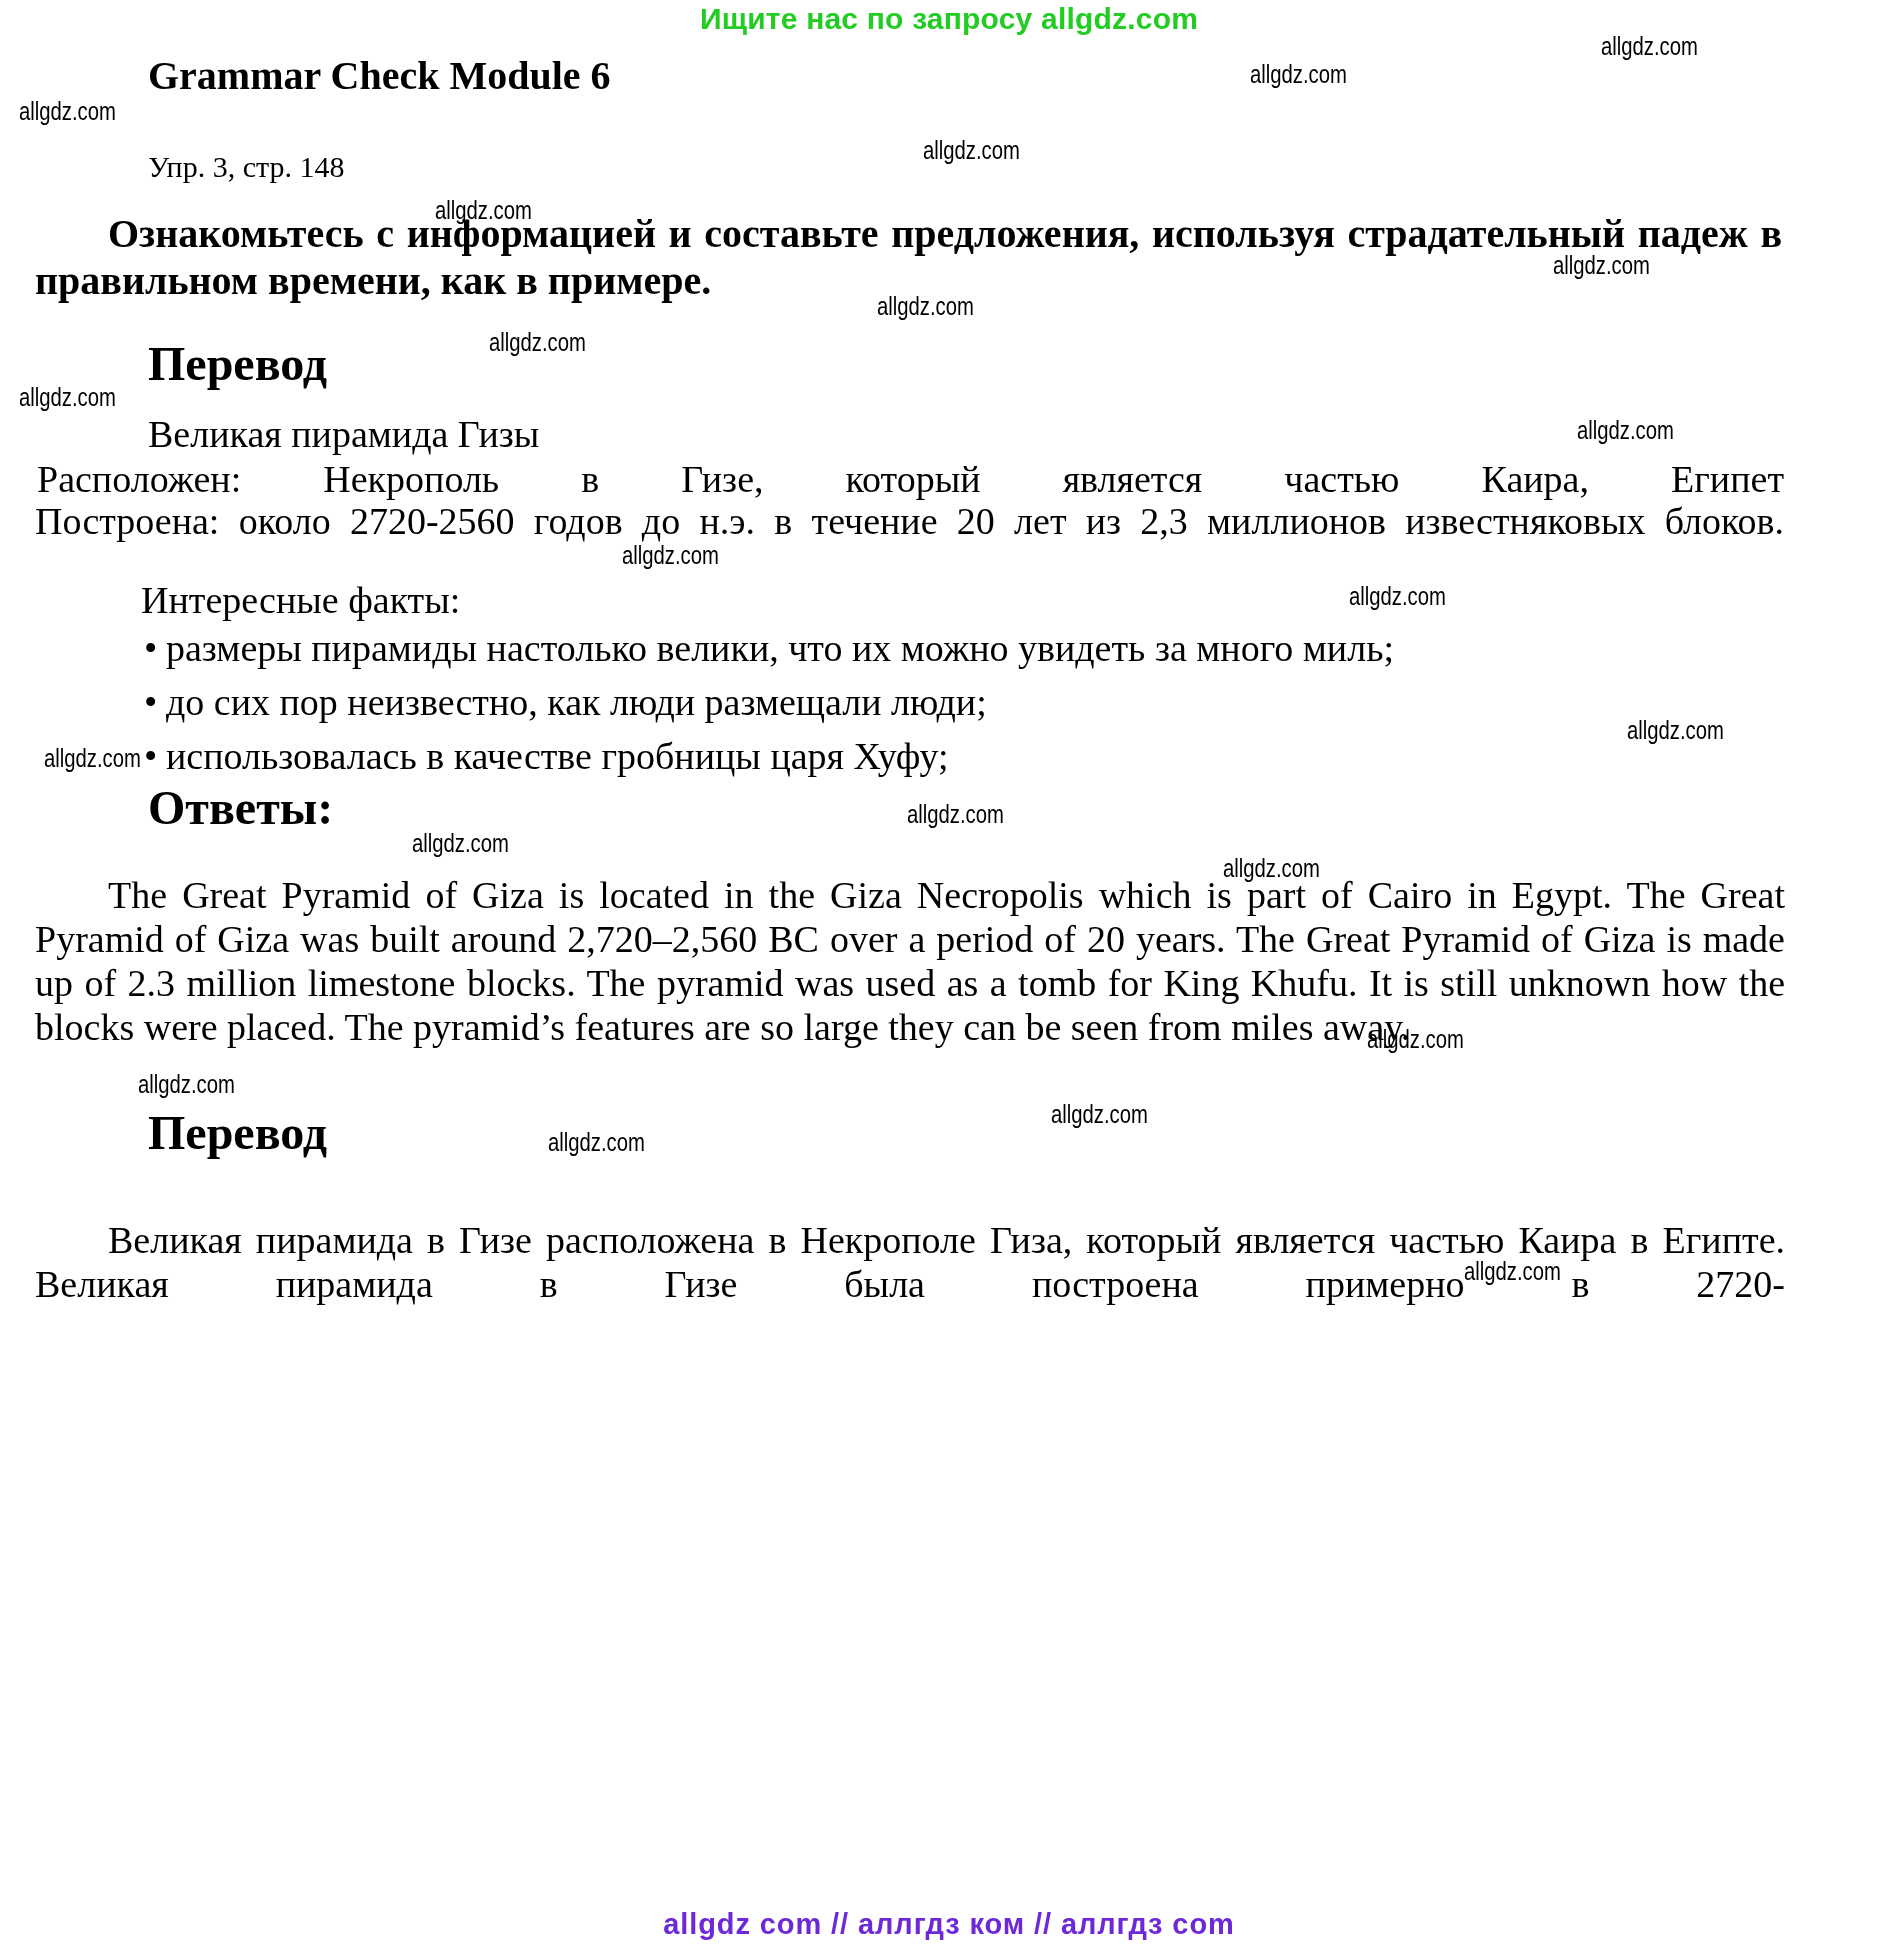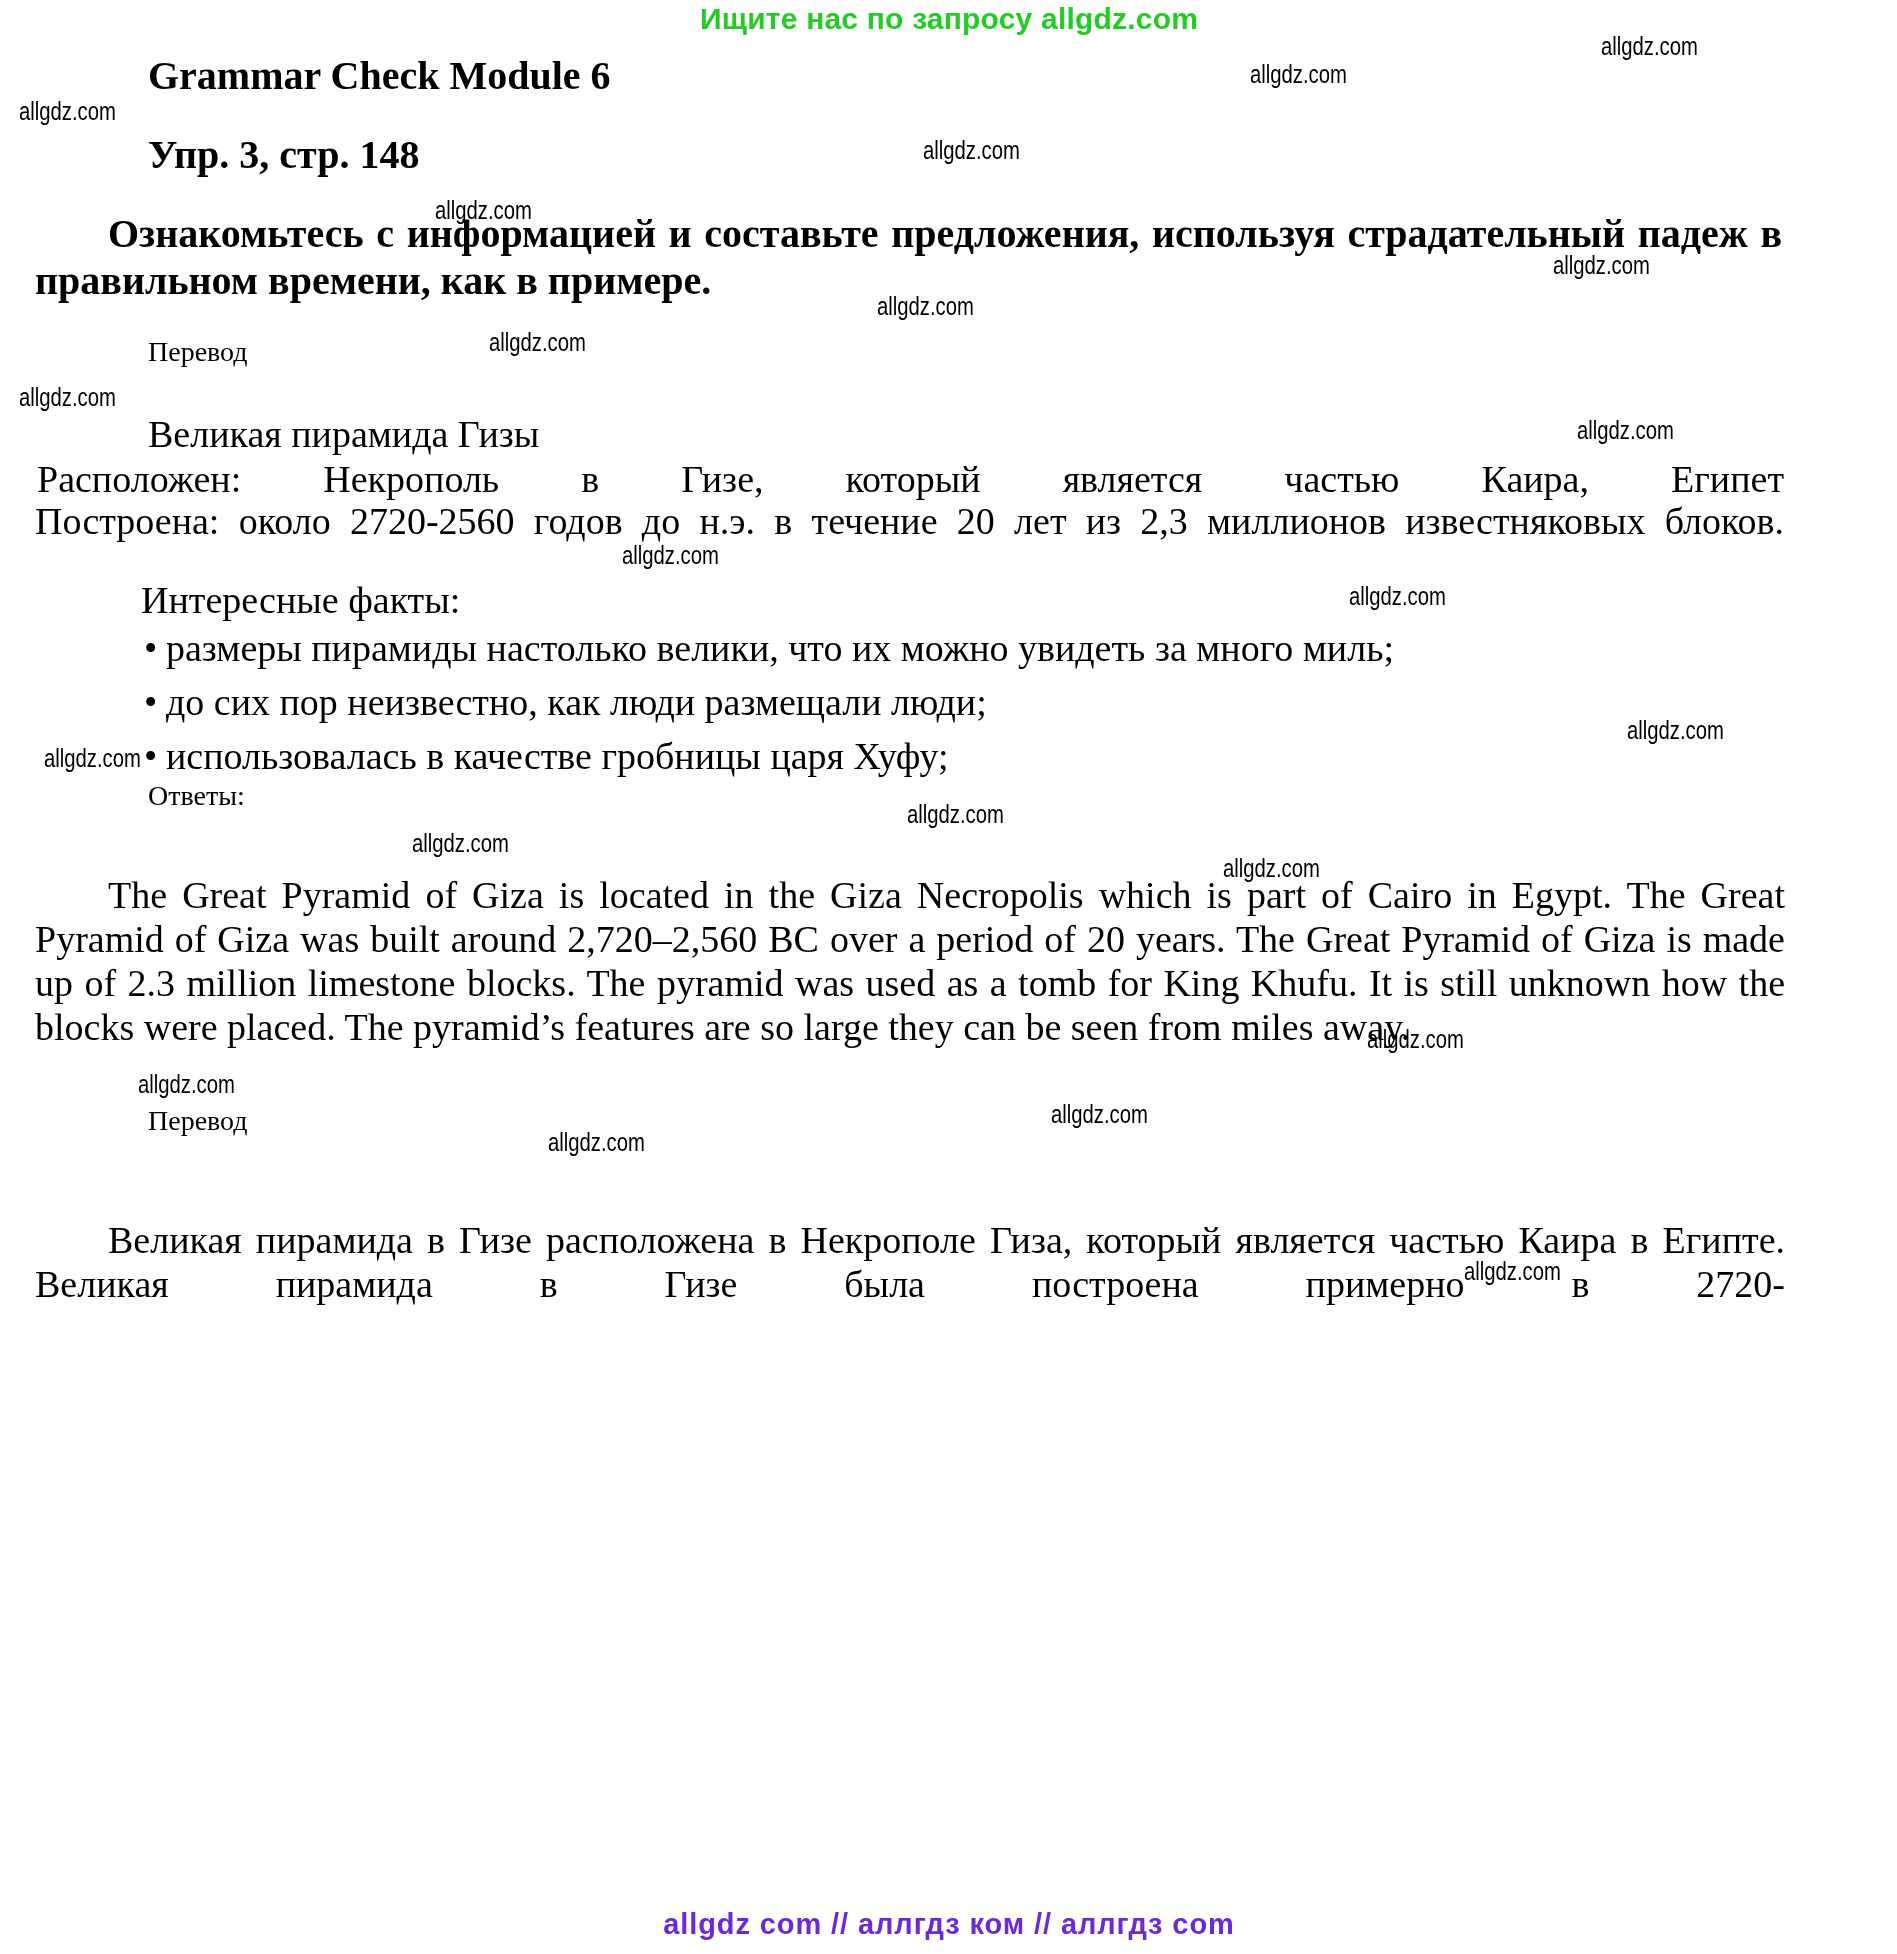--- a/index.html
+++ b/index.html
@@ -72,35 +72,36 @@
   }
   .blk {
     position: absolute;
   }
   .h-title {
     font-size: 40px;
     font-weight: 700;
     white-space: nowrap;
   }
   .h-sub {
-    font-size: 40px;
-    font-weight: 700;
-    white-space: nowrap;
+    font-size: 30px;
+    font-weight: 400;
+    white-space: nowrap;
+    margin-top: 19px;
   }
   .h-bold-para {
     font-size: 40px;
     font-weight: 700;
     text-align: justify;
     text-align-last: left;
     line-height: 1.18;
     text-indent: 73px;
   }
   .h-label {
-    font-size: 28px;
-    font-weight: 400;
+    font-size: 48px;
+    font-weight: 700;
     white-space: nowrap;
   }
   .p-just {
     font-size: 38px;
     line-height: 1.14;
     text-align: justify;
     text-align-last: justify;
   }
   .p-plain {
     font-size: 38px;

